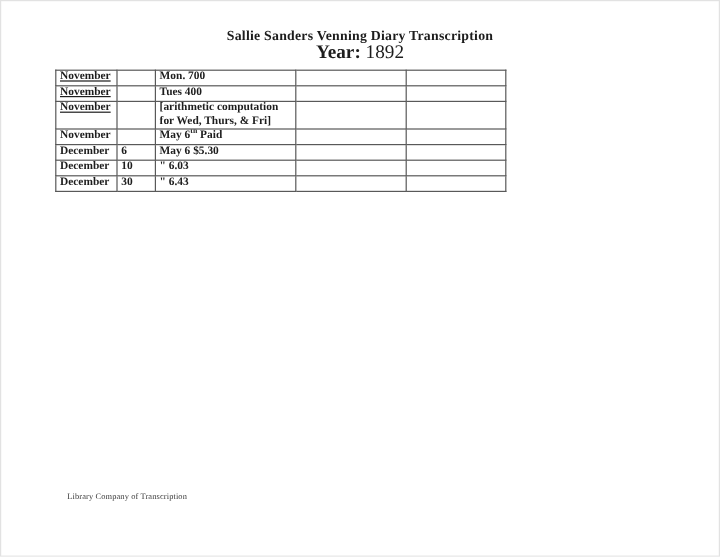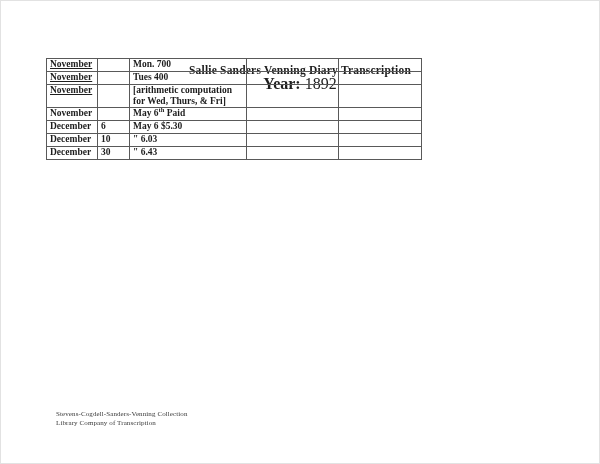--- a/index.html
+++ b/index.html
@@ -17,21 +17,20 @@
     font-family: "Liberation Serif", "DejaVu Serif", serif;
     color: var(--text-color, #1d1d1d);
     overflow: hidden;
   }
   .title-block {
     position: absolute;
     top: 22px;
     left: 0;
     width: 100%;
     text-align: center;
-    margin-top: 40px;
   }
   .title {
     font-size: 11.5px;
     font-weight: bold;
     line-height: 14px;
     letter-spacing: 0.2px;
   }
   .year-line {
     font-size: 16px;
     line-height: 13px;
@@ -141,17 +140,16 @@
           <td><span>December</span></td>
           <td>30</td>
           <td class="entry-cell">" 6.43</td>
           <td></td>
           <td></td>
         </tr>
       </tbody>
   </table>
 
   <div class="footer">
-    <div>Stevens-Cogdell-Sanders-Venning Collection</div>
     <div>Library Company of Transcription</div>
   </div>
 
 </div>
 
 </body></html>

